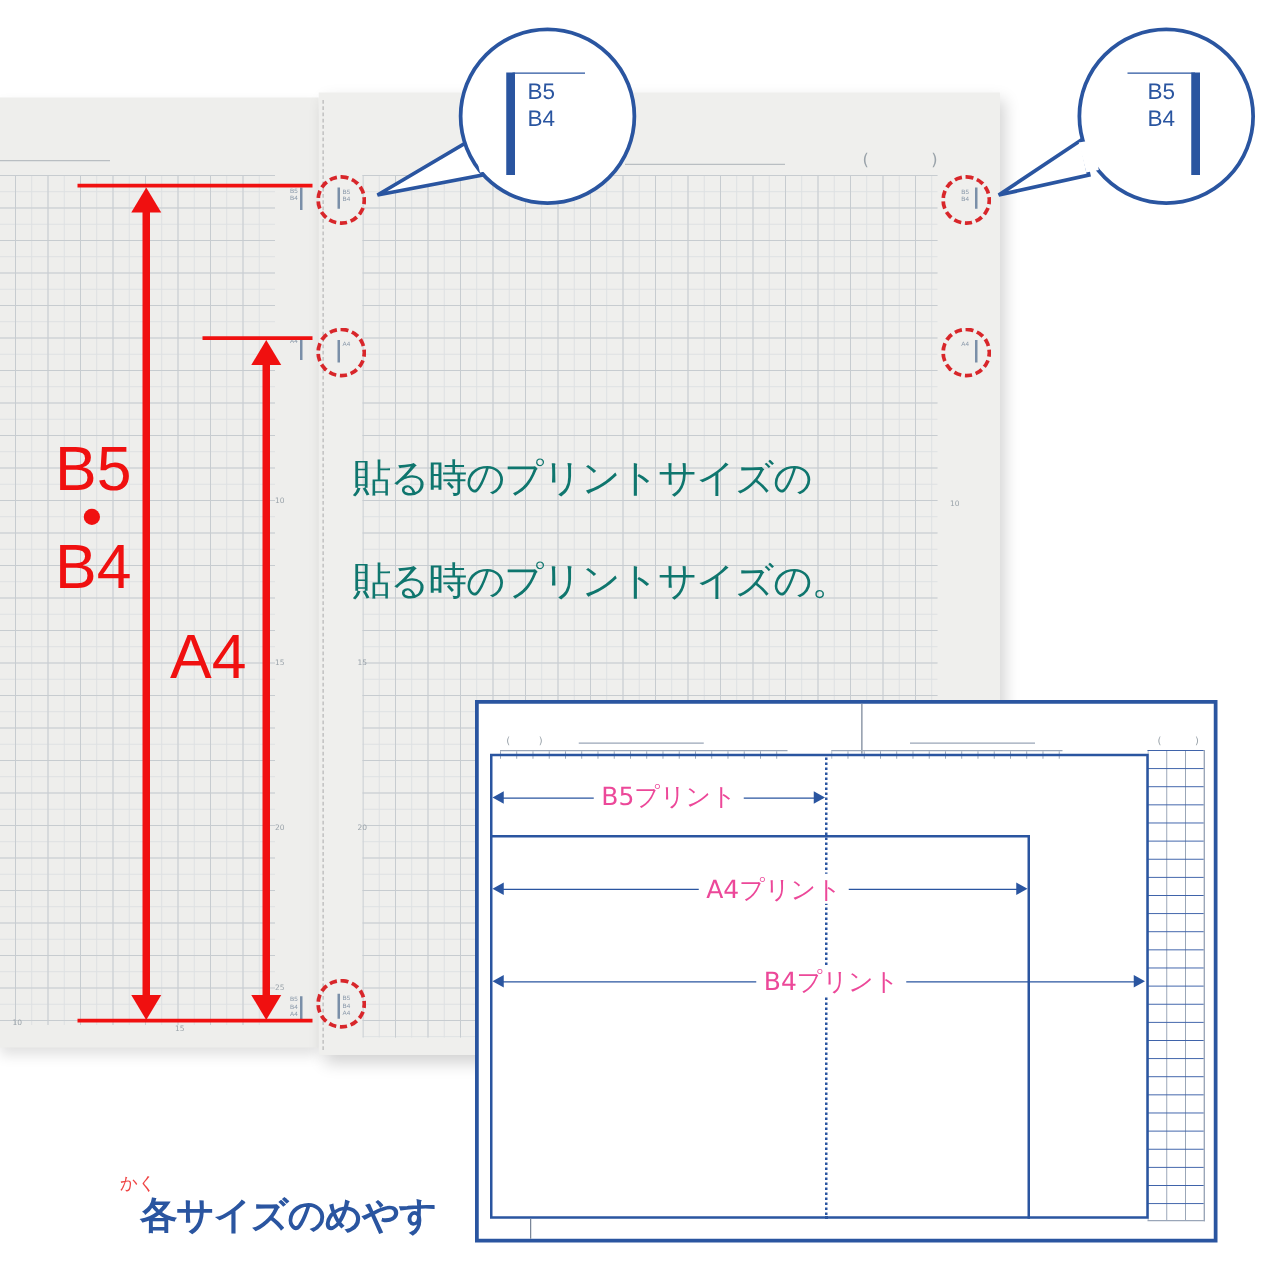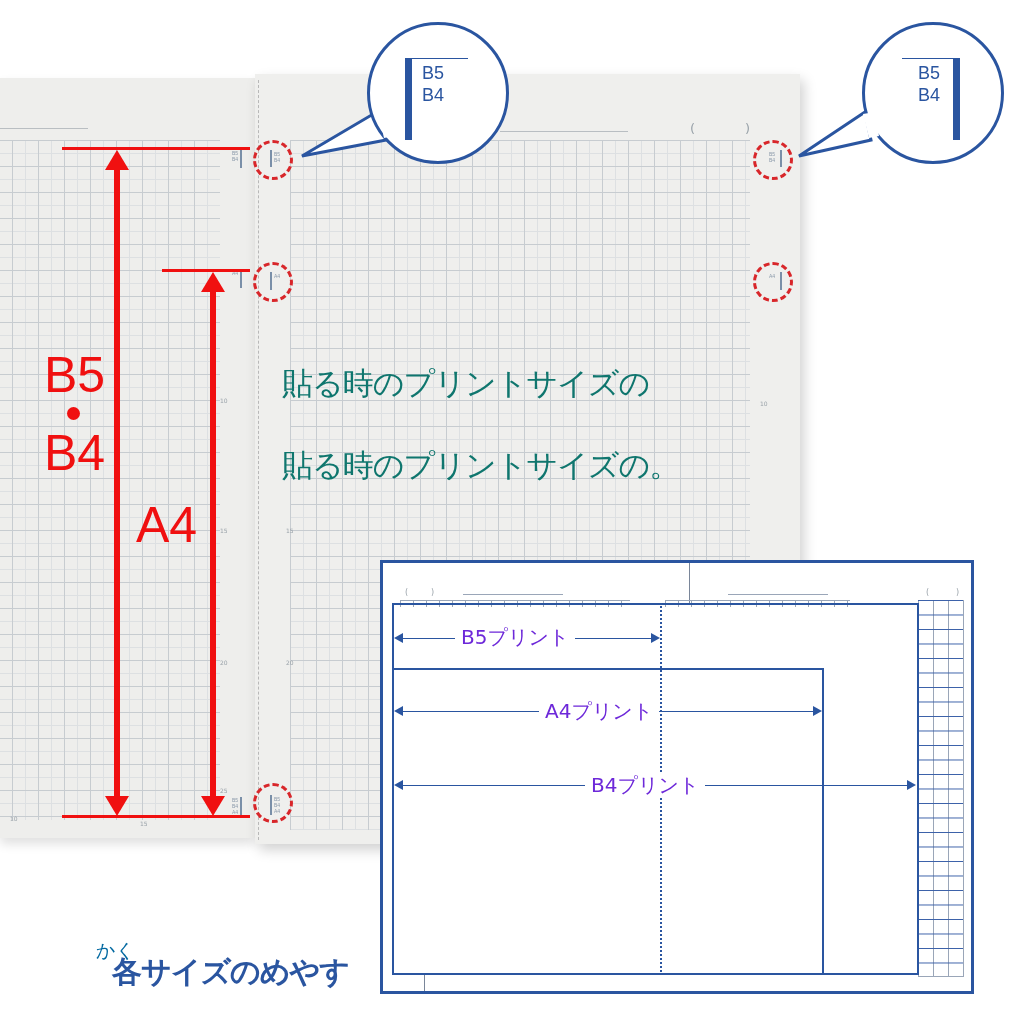--- a/index.html
+++ b/index.html
@@ -47,34 +47,34 @@
   .bubble-bar { width:7px; background:#2a55a0; }
   .bubble-hline { height:1px; background:#2a55a0; }
 
   
   .headline { color:#0f766e; font-size:31px; line-height:70px; letter-spacing:-1px; white-space:nowrap;
               font-family:"DejaVu Sans", sans-serif; }
 
   
   .diagram { left:380px; top:560px; width:594px; height:434px; border:3px solid #2a55a0; background:#fff; box-sizing:border-box; }
   .d-line { background:#2a55a0; }
-  .d-label { color:#6d28d9; font-size:20px; background:#fff; padding:0 6px; white-space:nowrap; line-height:24px;
-             font-family:"DejaVu Sans", sans-serif; }
+  .d-label { color:#ec4899; font-size:20px; background:#fff; padding:0 6px; white-space:nowrap; line-height:24px;
+             font-family:"DejaVu Sans", sans-serif;margin-left:20px; }
   .d-arrow-l { width:0; height:0; border-top:5px solid transparent; border-bottom:5px solid transparent; border-right:9px solid #2a55a0; }
   .d-arrow-r { width:0; height:0; border-top:5px solid transparent; border-bottom:5px solid transparent; border-left:9px solid #2a55a0; }
   .d-grid { background-image:
       linear-gradient(#3a5fa8 1px, transparent 1px),
       linear-gradient(90deg, #9aa6b8 1px, transparent 1px);
     background-size: 14.5px 14.5px, 15px 15px; border-right:1px solid #9aa6b8; border-bottom:1px solid #9aa6b8; }
   .d-ticks { height:6px; background-image: linear-gradient(90deg, #9aa6b8 1px, transparent 1px); background-size:13px 6px;
              border-top:1px solid #9aa6b8; }
 
   
   .caption { color:#2a55a0; font-size:30px; font-weight:bold; white-space:nowrap; font-family:"DejaVu Sans", sans-serif; letter-spacing:-1px; }
-  .ruby { color:#0369a1; font-size:19px; font-family:"DejaVu Sans", sans-serif; }
+  .ruby { color:#ef4444; font-size:14px; font-family:"DejaVu Sans", sans-serif; }
 </style>
 </head>
 <body>
 
 <div class="abs page-left"></div>
 <div class="abs page-right"></div>
 <div class="abs grid-left"></div>
 <div class="abs grid-right"></div>
 <div class="abs spine-dash"></div>
 

